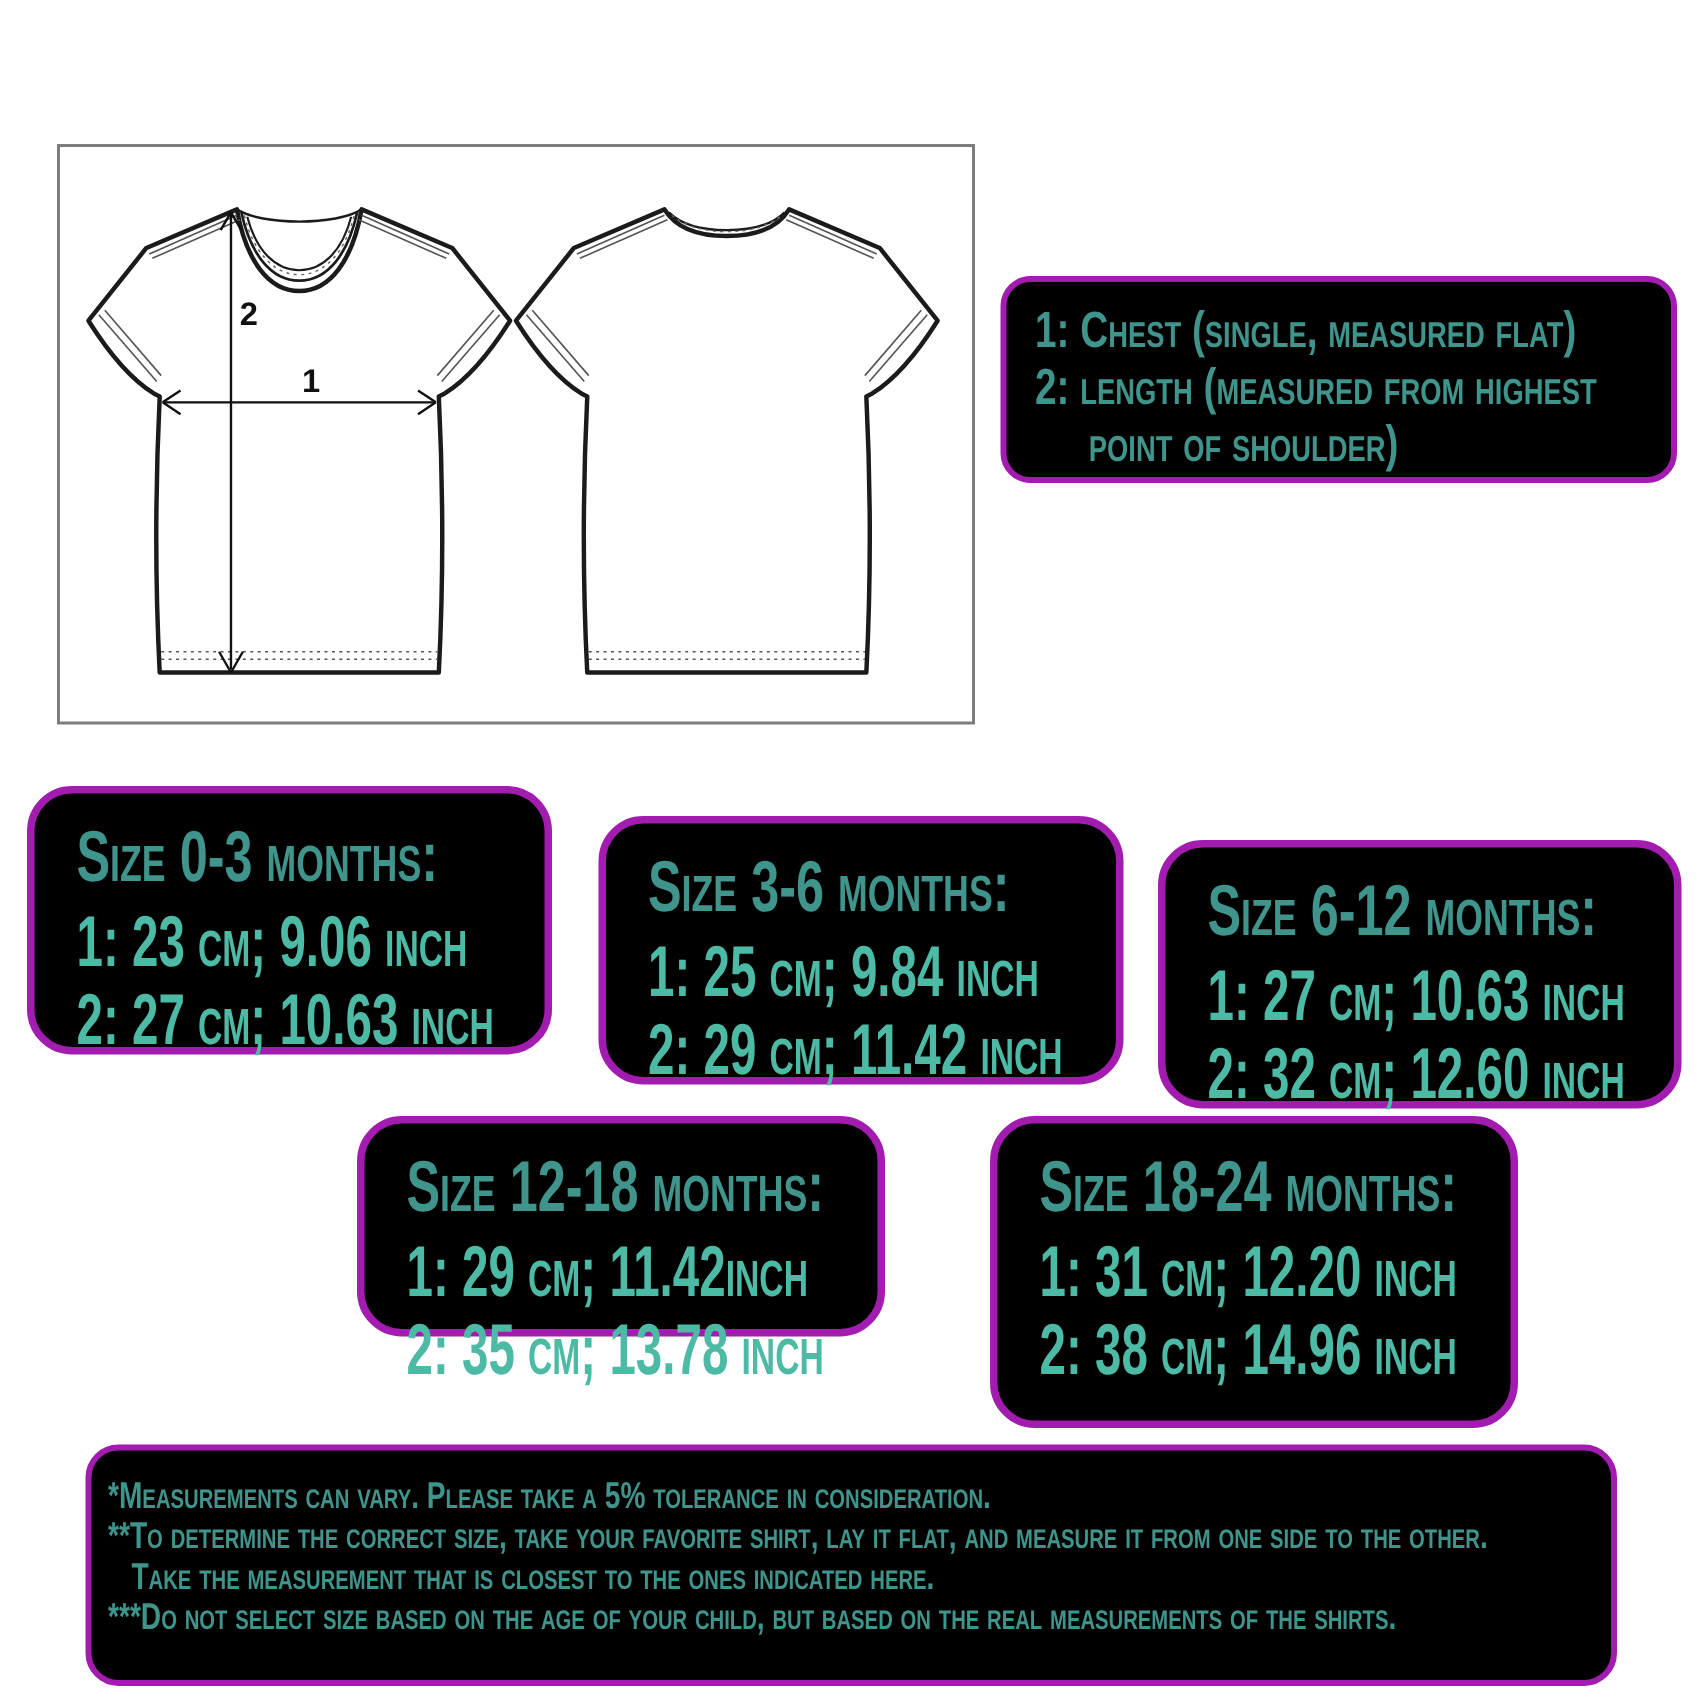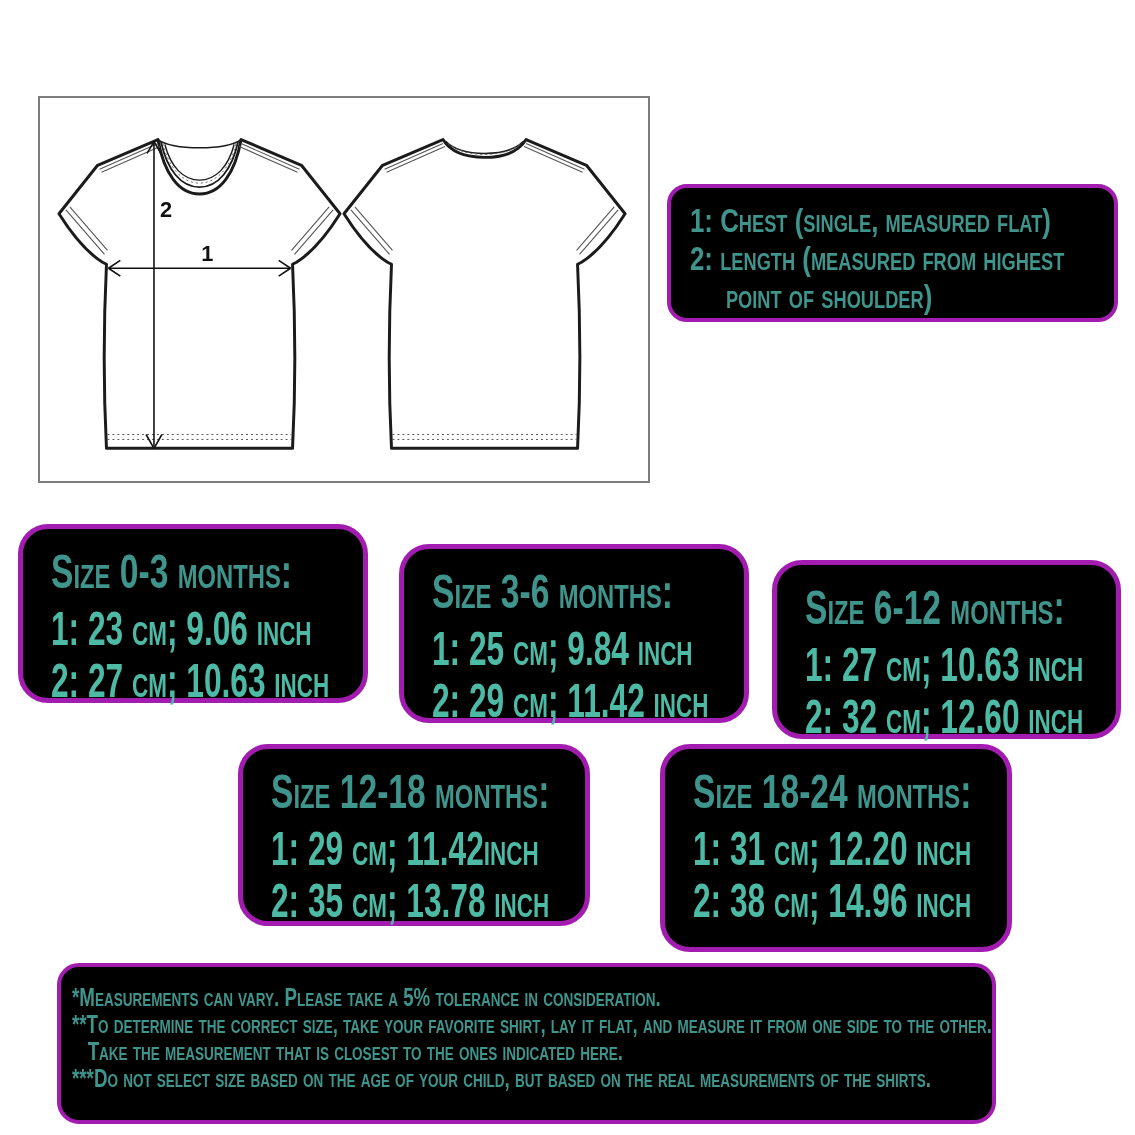--- a/index.html
+++ b/index.html
@@ -39,24 +39,24 @@
   
   .sbox .title{
     font-size:48px;line-height:54px;color:#3F948C;transform:scaleX(0.70);margin-bottom:4px;
   }
   .sbox .val{
     font-size:48px;line-height:52px;color:#4DBAA6;transform:scaleX(0.66);
   }
   #sbox-0{left:18px; top:524px;width:350px;height:179px;}
   #sbox-1{left:399px;top:524px;width:350px;height:179px;margin-top:20px;}
   #sbox-2{left:772px;top:524px;width:349px;height:179px;margin-top:36px;}
-  #sbox-3{left:238px;top:744px;width:352px;height:182px;}
+  #sbox-3{left:238px;top:744px;width:352px;height:147px;}
   #sbox-4{left:619px;top:744px;width:352px;height:208px;margin-left:41px;}
   
-  #disclaimer-box{left:57px;top:963px;width:939px;height:161px;padding:17px 0 0 11px;border-radius:22px;}
+  #disclaimer-box{left:57px;top:963px;width:1021px;height:161px;padding:17px 0 0 11px;border-radius:22px;}
   #disclaimer-box .line{
     font-size:25px;line-height:27px;color:#3F948C;transform:scaleX(0.75);
   }
 </style>
 </head>
 <body>
 
 <div id="canvas">
 
   <div id="diagram-box">

